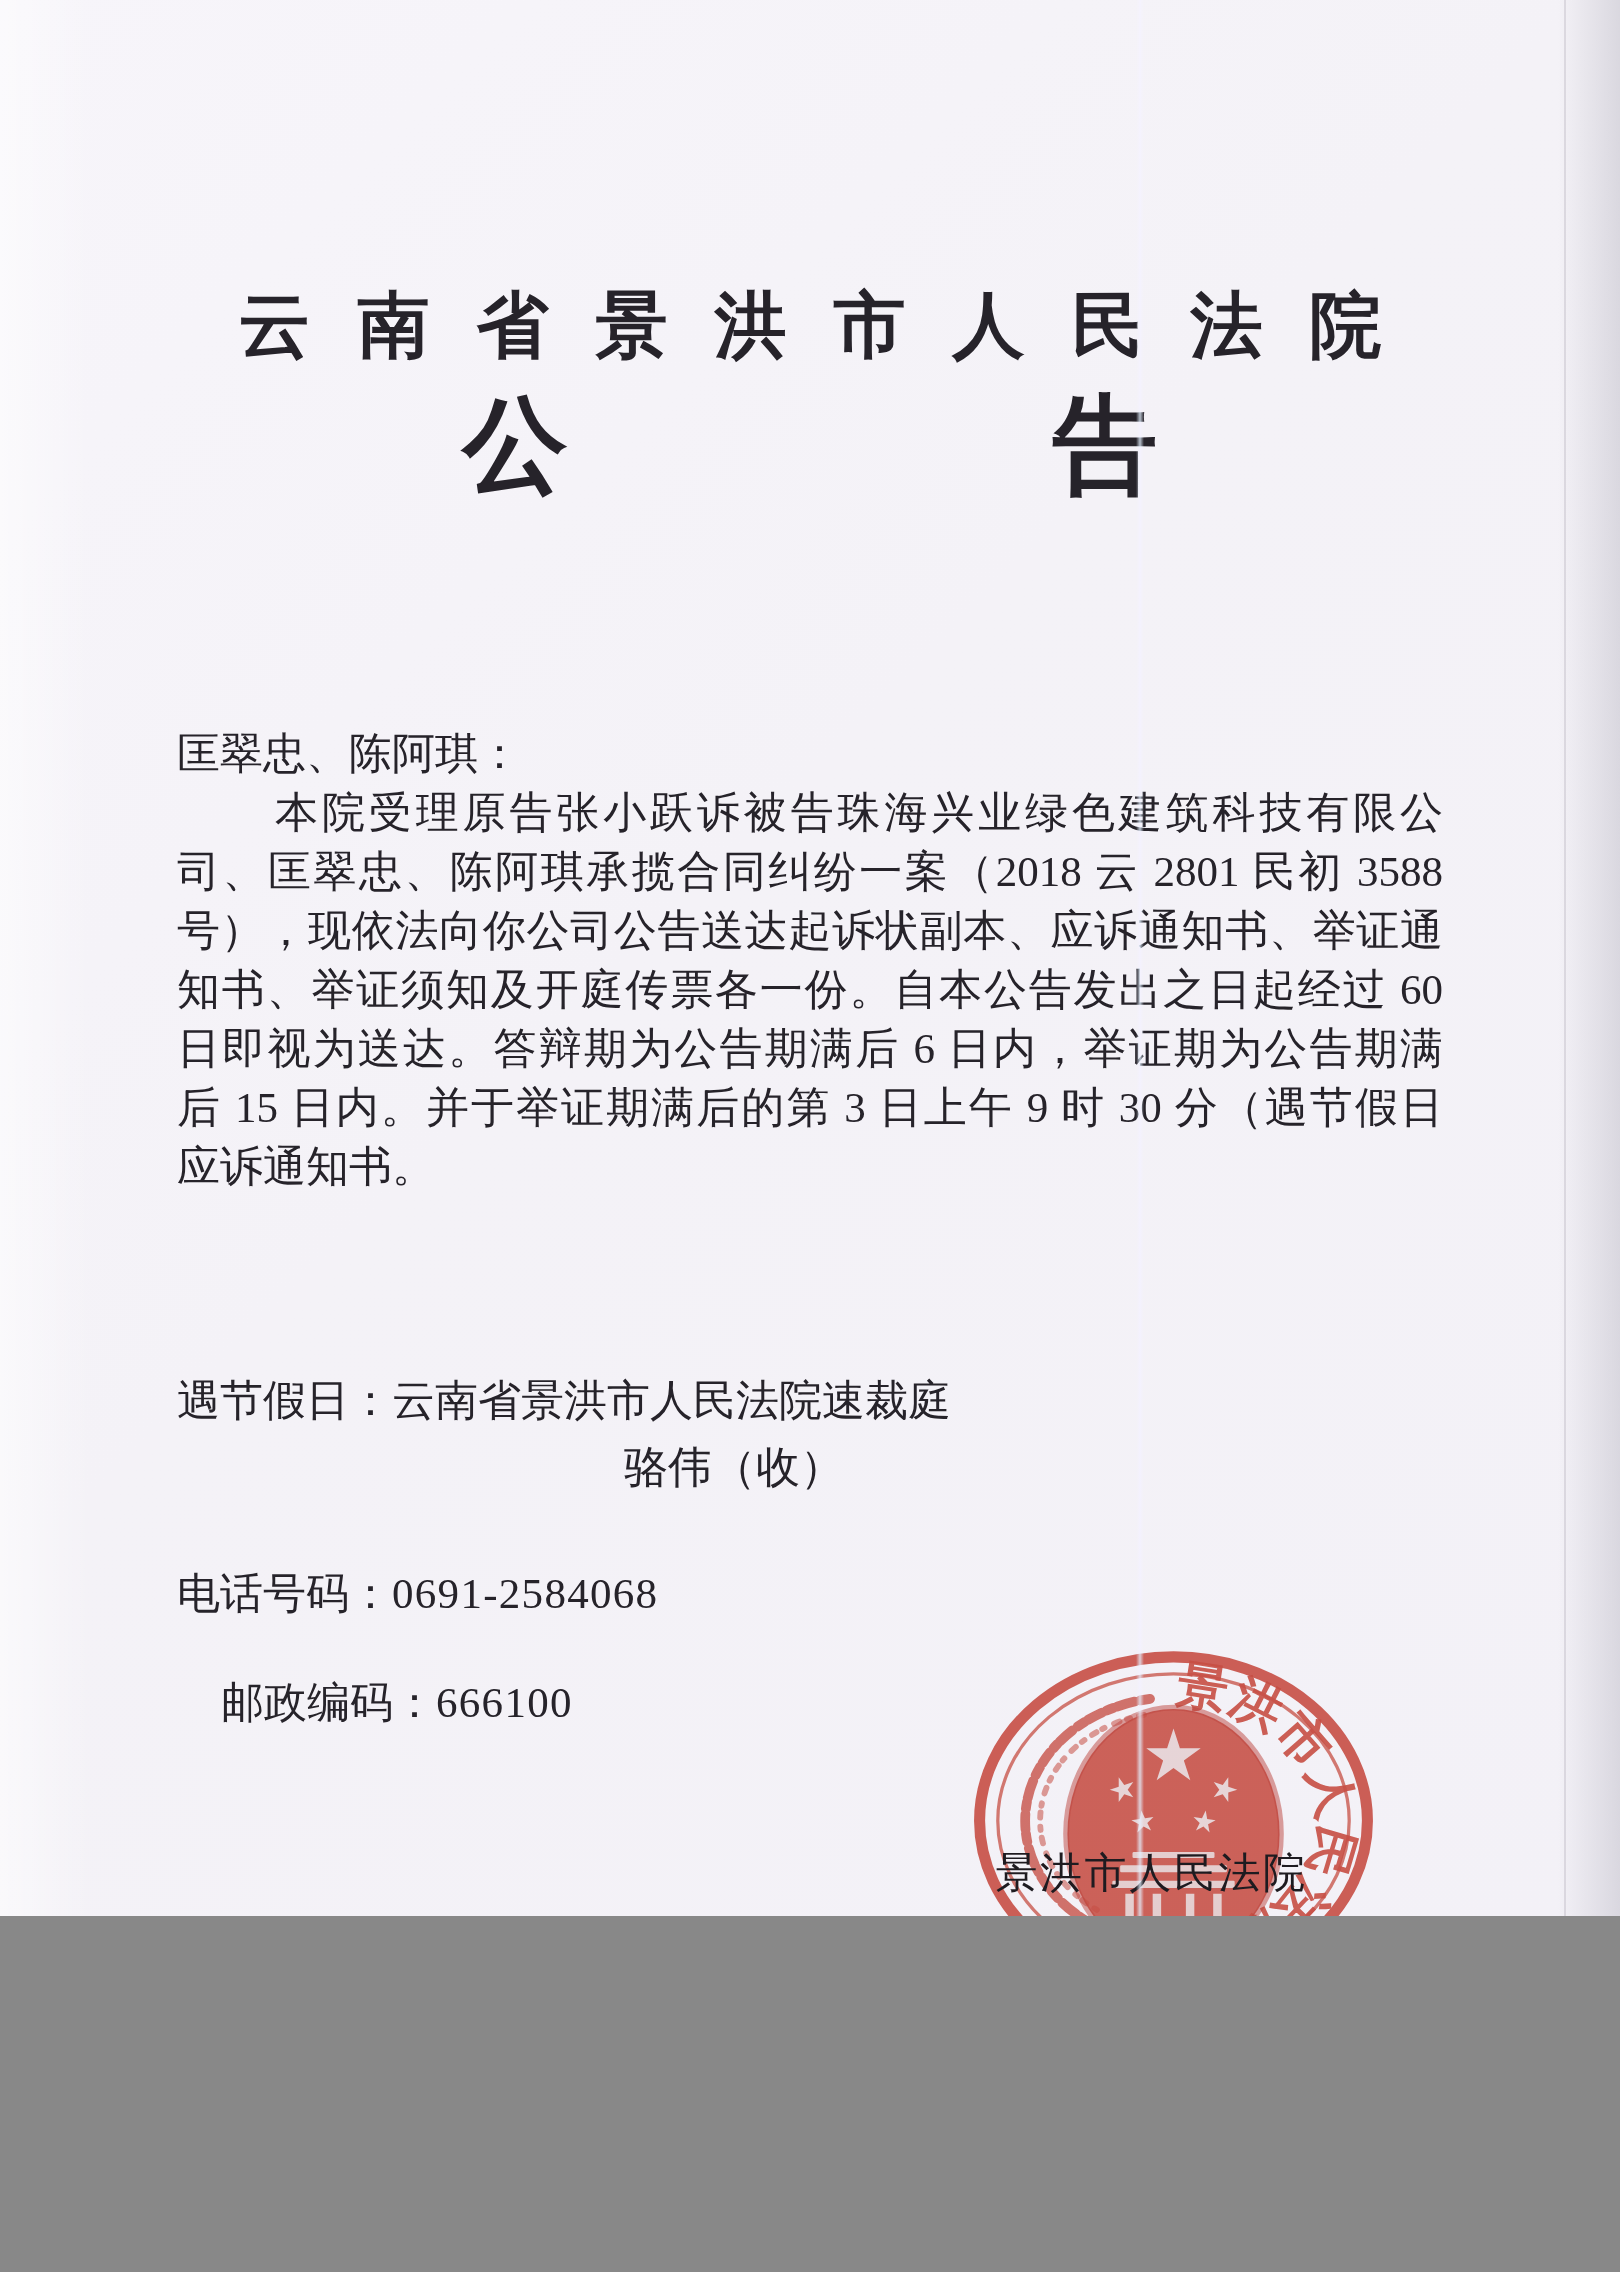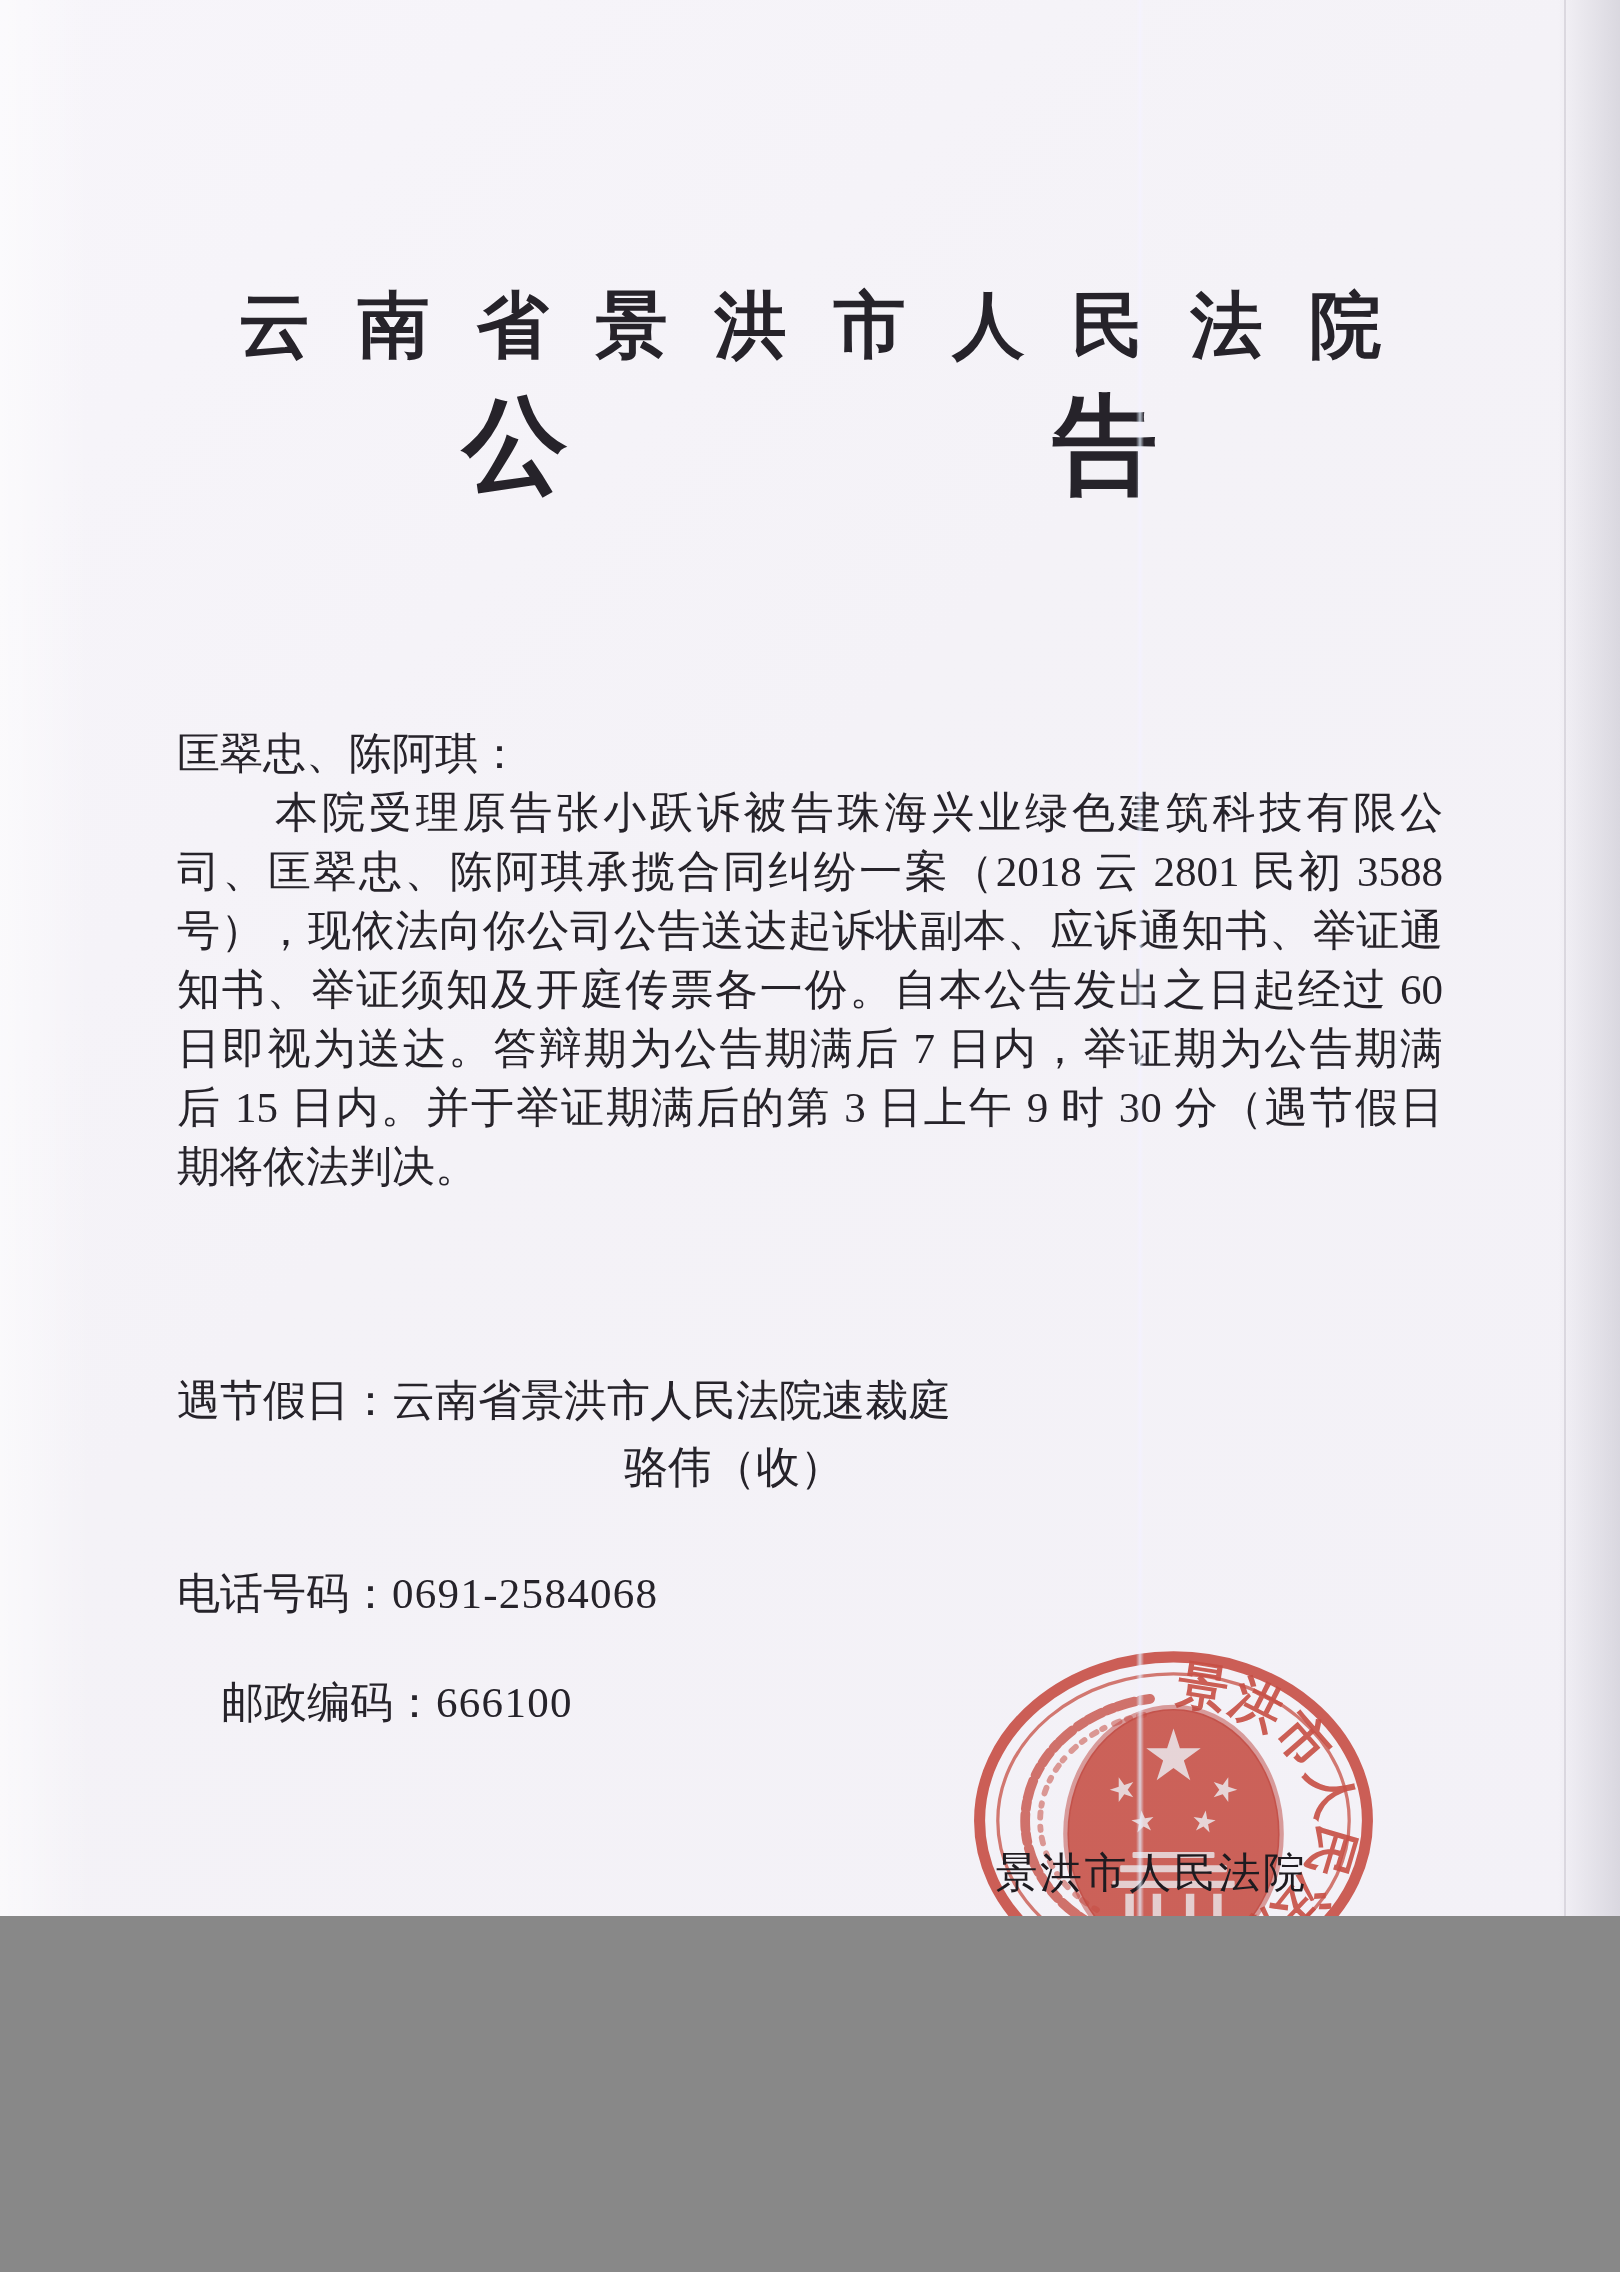--- a/index.html
+++ b/index.html
@@ -93,23 +93,23 @@
 
   <div class="textcol salutation">
     <div class="line plain">匡翠忠、陈阿琪：</div>
   </div>
 
   <div class="textcol paragraph">
     <div class="line indent">本院受理原告张小跃诉被告珠海兴业绿色建筑科技有限公</div>
     <div class="line">司、匡翠忠、陈阿琪承揽合同纠纷一案（2018 云 2801 民初 3588</div>
     <div class="line">号），现依法向你公司公告送达起诉状副本、应诉通知书、举证通</div>
     <div class="line">知书、举证须知及开庭传票各一份。自本公告发出之日起经过 60</div>
-    <div class="line">日即视为送达。答辩期为公告期满后 7 日内，举证期为公告期满</div>
+    <div class="line">日即视为送达。答辩期为公告期满后 6 日内，举证期为公告期满</div>
     <div class="line">后 15 日内。并于举证期满后的第 3 日上午 9 时 30 分（遇节假日</div>
-    <div class="line last">期将依法判决。</div>
+    <div class="line last">应诉通知书。</div>
   </div>
 
   <div class="handler-line">
     <span>遇节假日：</span><span>云南省景洪市人民法院速裁庭</span>
   </div>
 
   <div class="receiver-line">骆伟（收）</div>
 
   <div class="phone-line">
     <span>电话号码：</span><span class="num">0691-2584068</span>

